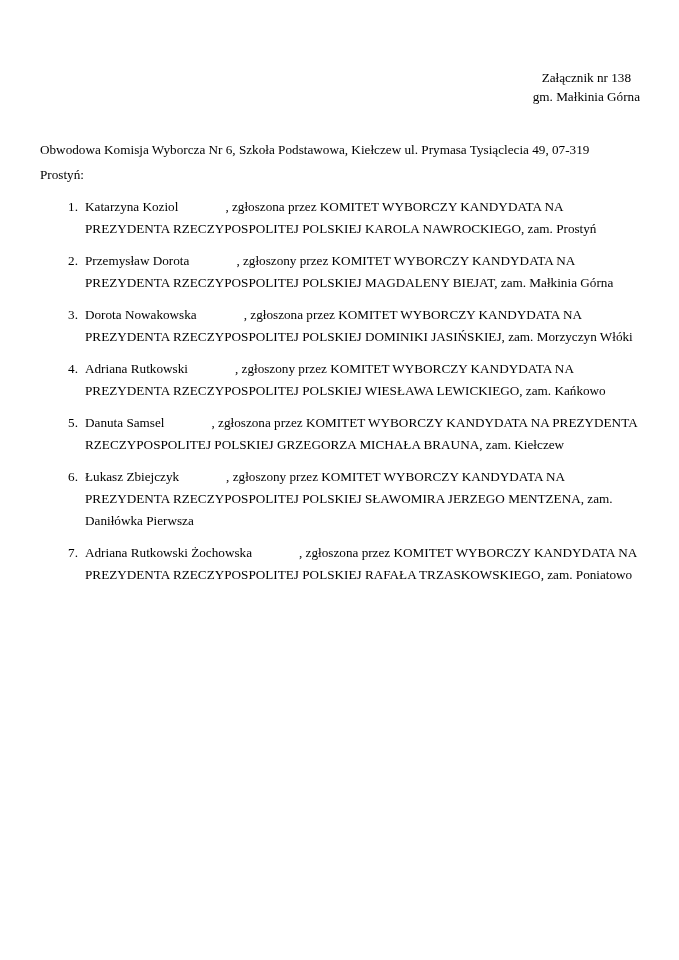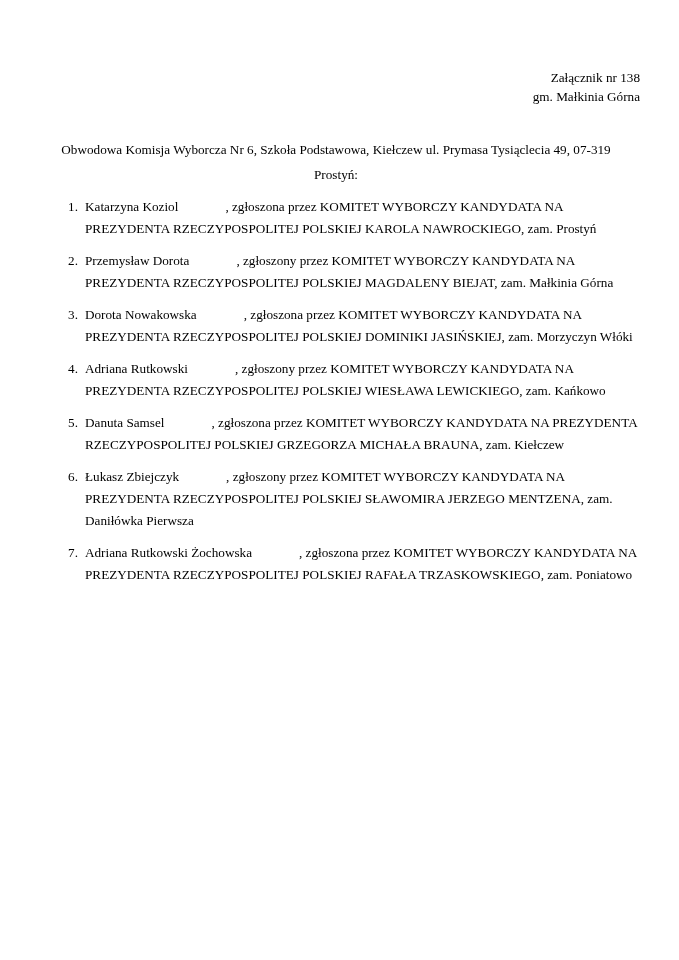--- a/index.html
+++ b/index.html
@@ -24,35 +24,35 @@
     height: 960px;
     background: #fff;
     overflow: hidden;
   }
 
   
   .doc-header {
     position: absolute;
     top: 68px;
     right: 39px;
-    text-align: right;
+    text-align: center;
     font-size: 13.2px;
     line-height: 19px;
   }
   .doc-header div { white-space: nowrap; }
 
   
   .intro {
     position: absolute;
     top: 124px;
     left: 40px;
     width: 592px;
     font-size: 13.2px;
     line-height: 25px;
-    text-align: center;
+    text-align: left;
   }
 
   
   .member-list {
     position: absolute;
     top: 196px;
     left: 40px;
     width: 600px;
     margin: 0;
     padding: 0;

